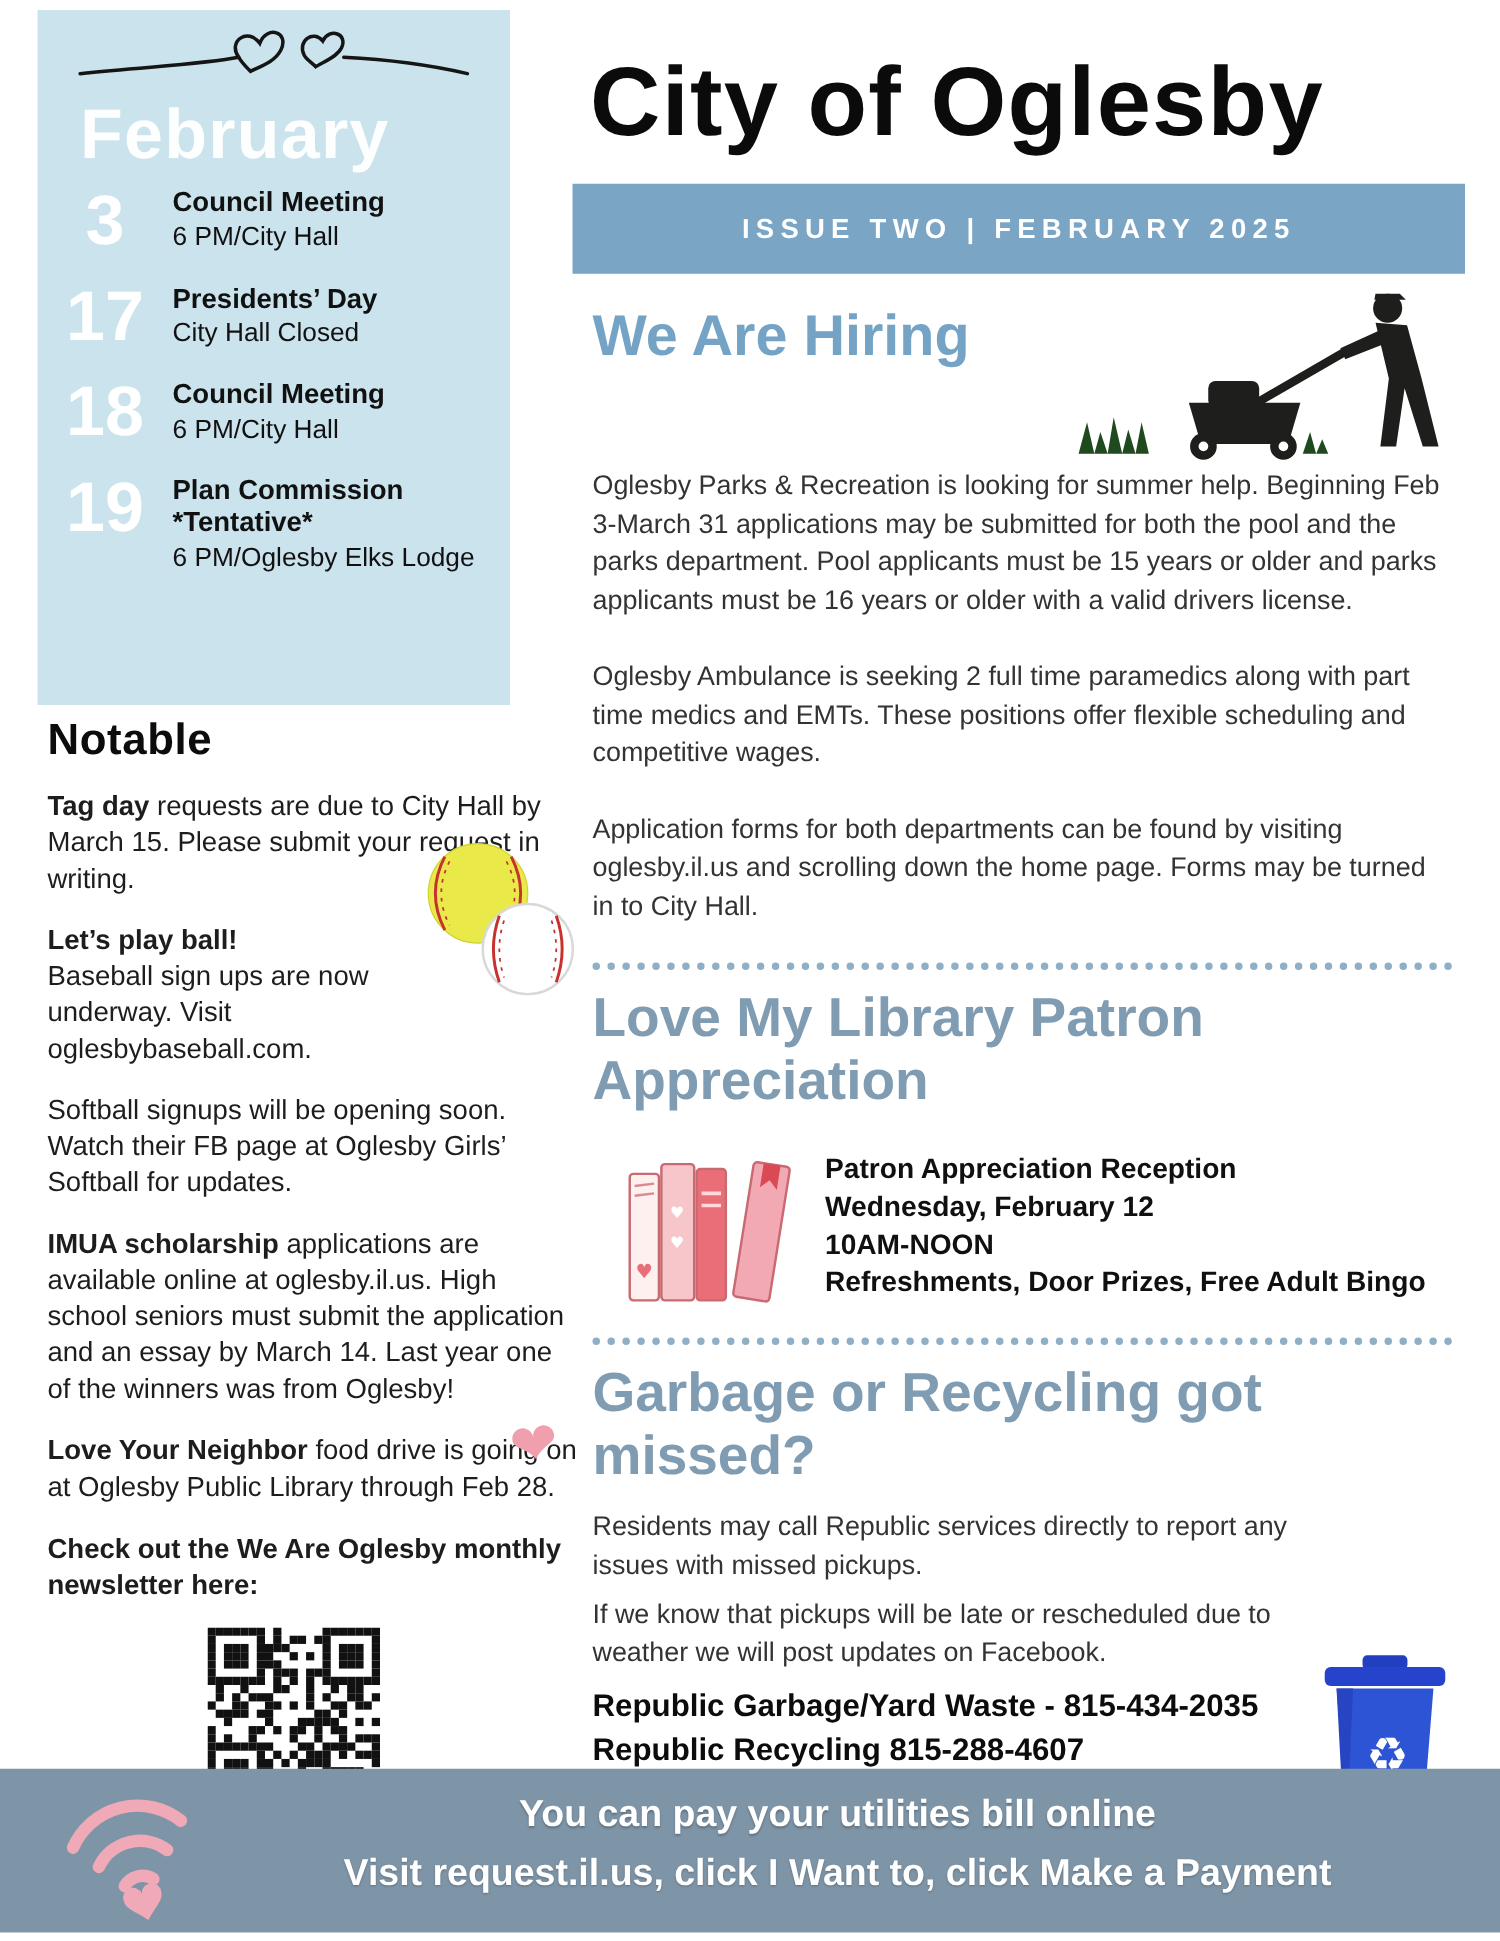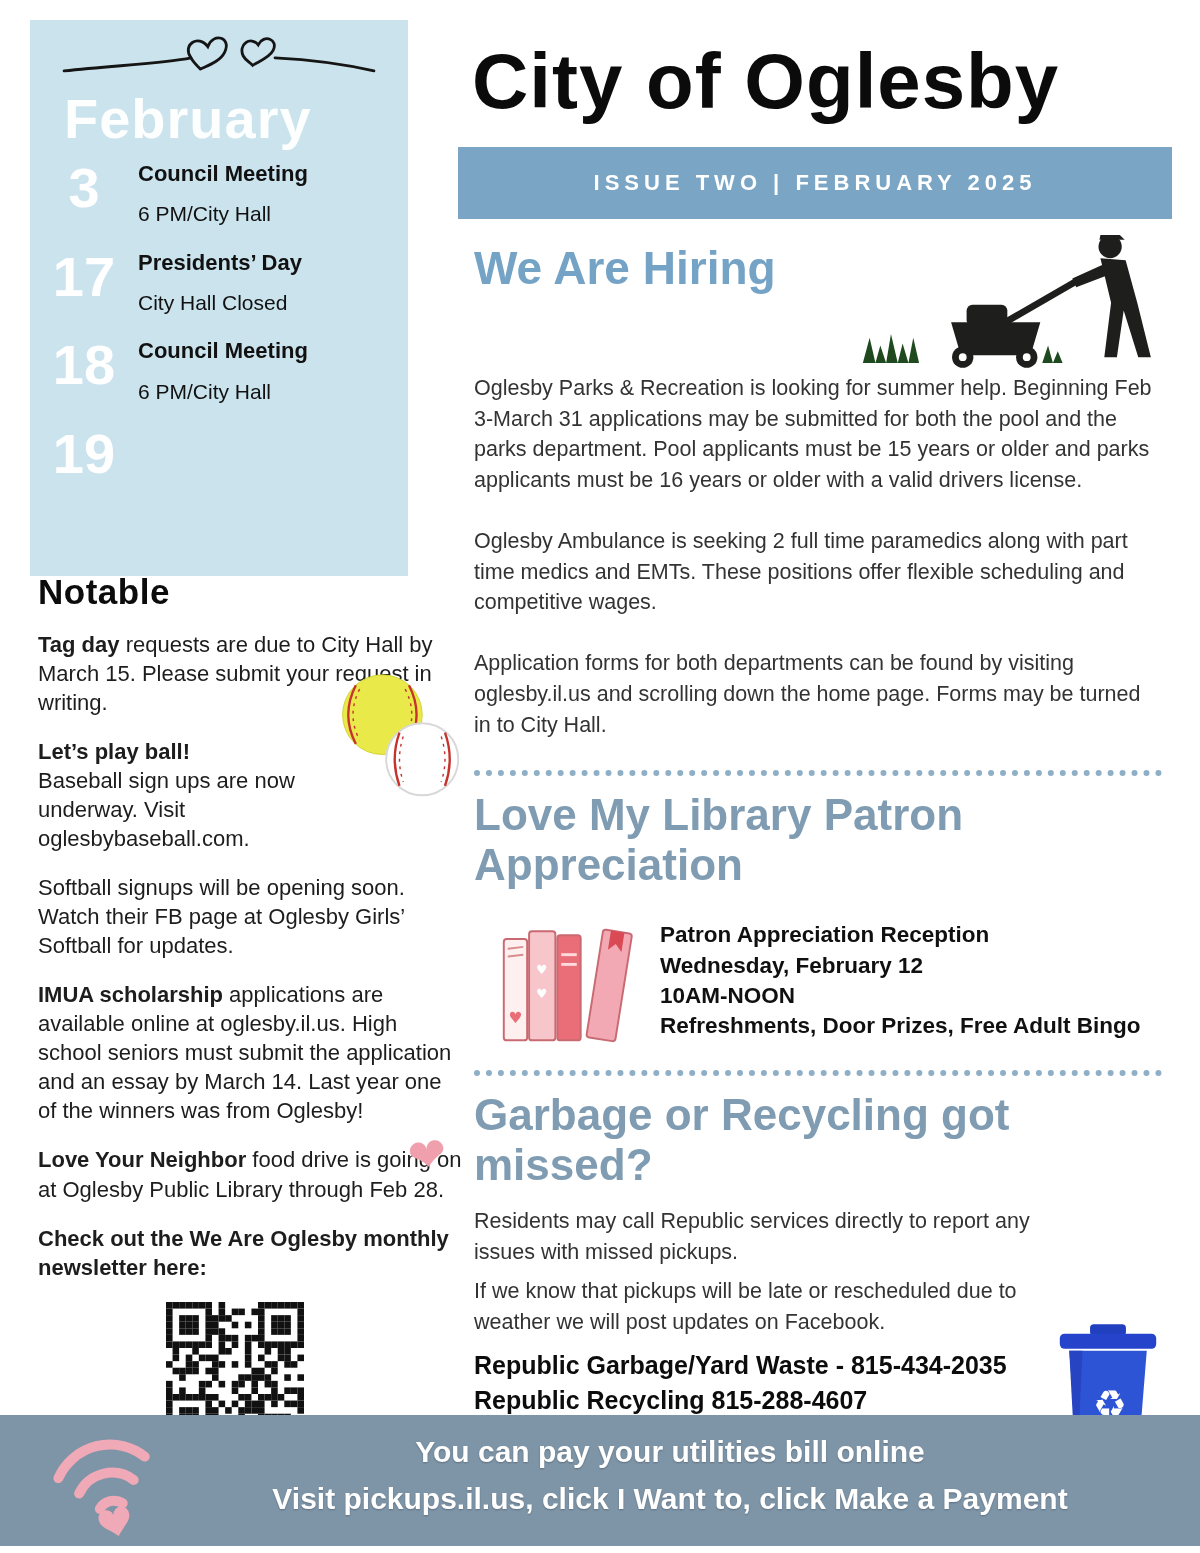--- a/index.html
+++ b/index.html
@@ -1,27 +1,27 @@
 <!DOCTYPE html>
 <html><head>
 <meta charset="utf-8">
 <style>
   html,body{margin:0;padding:0;background:#fff;}
   .page{position:relative;width:1200px;height:1553px;background:#fff;overflow:hidden;
         font-family:"Liberation Sans",sans-serif;color:#222;}
 
   
-  .sidebar{position:absolute;left:30px;top:20px;width:378px;height:556px;background:#cae3ed;}
+  .sidebar{position:absolute;left:30px;top:8px;width:378px;height:556px;background:#cae3ed;}
   .doodle{display:block;margin:8px auto 0;}
   .month{font-size:56px;font-weight:bold;color:rgba(255,255,255,0.95);margin:2px 0 10px 34px;letter-spacing:1px;}
   .event{display:flex;margin-bottom:22px;}
   .event-day{width:108px;text-align:center;font-size:56px;line-height:0.95;font-weight:bold;color:#fff;flex:0 0 108px;}
   .event-info{padding-right:10px;}
   .event-title{font-size:22px;font-weight:bold;color:#111;line-height:1.2;}
-  .event-details{font-size:21px;color:#111;line-height:1.25;margin-top:14px;}
+  .event-details{font-size:21px;color:#111;line-height:1.25;margin-top:2px;}
 
   
   .notable{position:absolute;left:38px;top:572px;width:424px;}
   .notable h2{font-size:35px;margin:0 0 14px;color:#0c0c0c;letter-spacing:0.5px;}
   .notable p{font-size:22px;line-height:1.32;margin:18px 0 20px;color:#1d1d1d;}
   .notable p.narrow{width:300px;}
   .balls{position:absolute;left:335px;top:672px;}
   .heart-deco{position:absolute;left:408px;top:1128px;font-family:"DejaVu Sans",sans-serif;
               font-size:46px;color:#f0a0ad;transform:rotate(-8deg);}
   .qr-wrap{width:140px;margin:6px 0 0 128px;background:#fff;}
@@ -84,20 +84,24 @@
     </div>
     <div class="event">
       <div class="event-day">18</div>
       <div class="event-info">
         <div class="event-title">Council Meeting</div>
         <div class="event-details">6 PM/City Hall</div>
       </div>
     </div>
     <div class="event">
       <div class="event-day">19</div>
+      <div class="event-info">
+        <div class="event-title">Plan Commission *Tentative*</div>
+        <div class="event-details">6 PM/Oglesby Elks Lodge</div>
+      </div>
     </div>
   </div>
 
   <div class="notable">
     <h2>Notable</h2>
 
     <p><strong>Tag day</strong><span> requests are due to City Hall by March 15. Please submit your request in writing.</span></p>
 
     <p class="narrow"><strong>Let’s play ball!</strong><br><span>Baseball sign ups are now underway. Visit oglesbybaseball.com.</span></p>
 
@@ -452,17 +456,17 @@
     <svg class="wifi" viewBox="0 0 130 135" width="118" height="124">
       <g fill="none" stroke="#f0a9b6" stroke-width="11" stroke-linecap="round">
         <path d="M16,52 A62,62 0 0 1 114,52"></path>
         <path d="M34,74 A40,40 0 0 1 96,74"></path>
         <path d="M52,96 A18,18 0 0 1 78,96"></path>
       </g>
       <path d="M65,130 c-9,-10 -17,-14 -17,-21 a8.5,8.5 0 0 1 17,-3 a8.5,8.5 0 0 1 17,3 c0,7 -8,11 -17,21 z" fill="#f0a9b6"></path>
     </svg>
     <div class="footer-text">
       <div class="footer-line">You can pay your utilities bill online</div>
-      <div class="footer-line">Visit pickups.il.us, click I Want to, click Make a Payment</div>
+      <div class="footer-line">Visit request.il.us, click I Want to, click Make a Payment</div>
     </div>
   </div>
 
 </div>
 
 </body></html>

